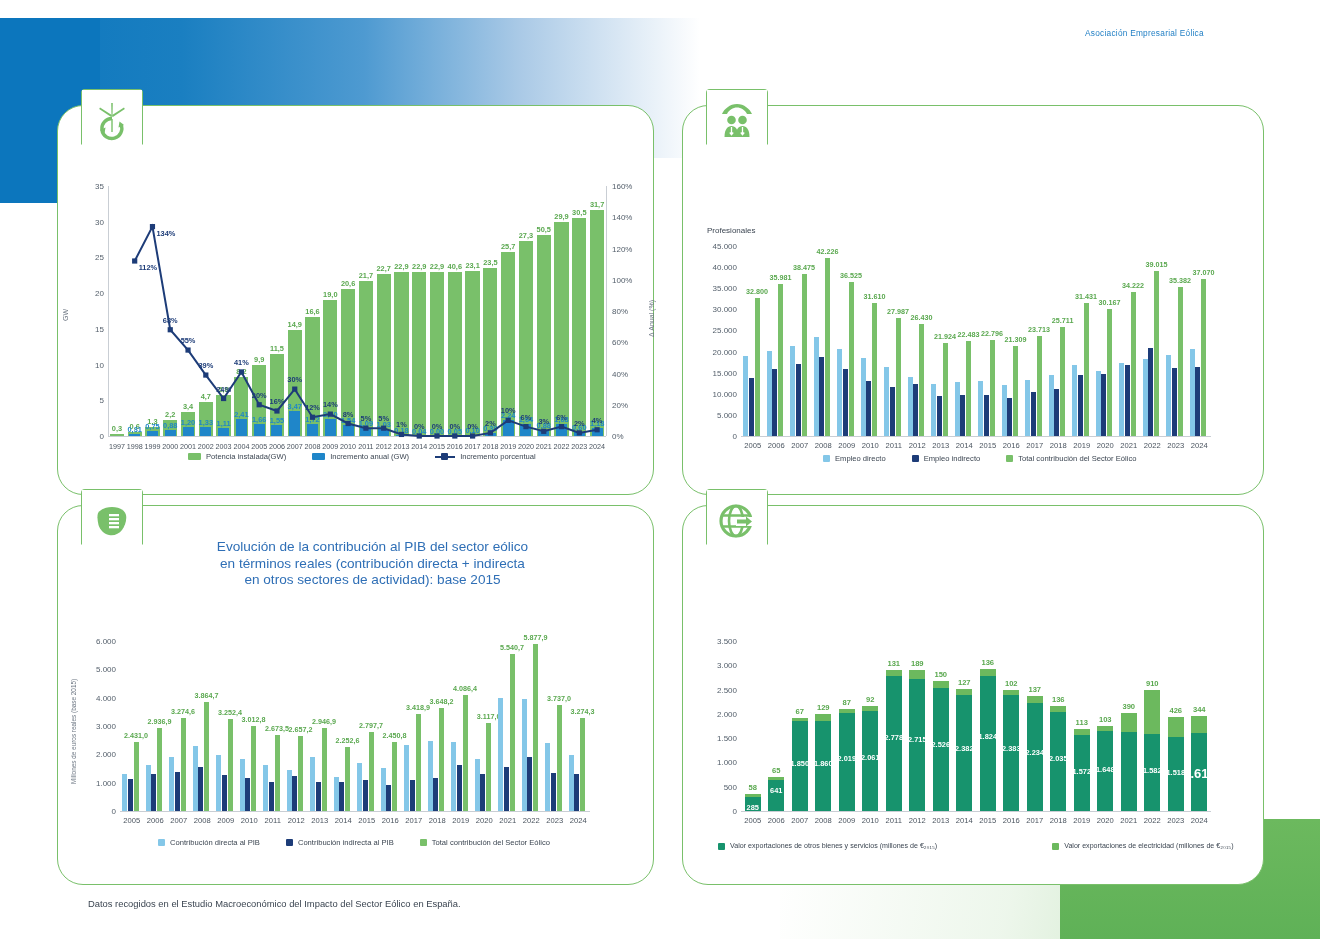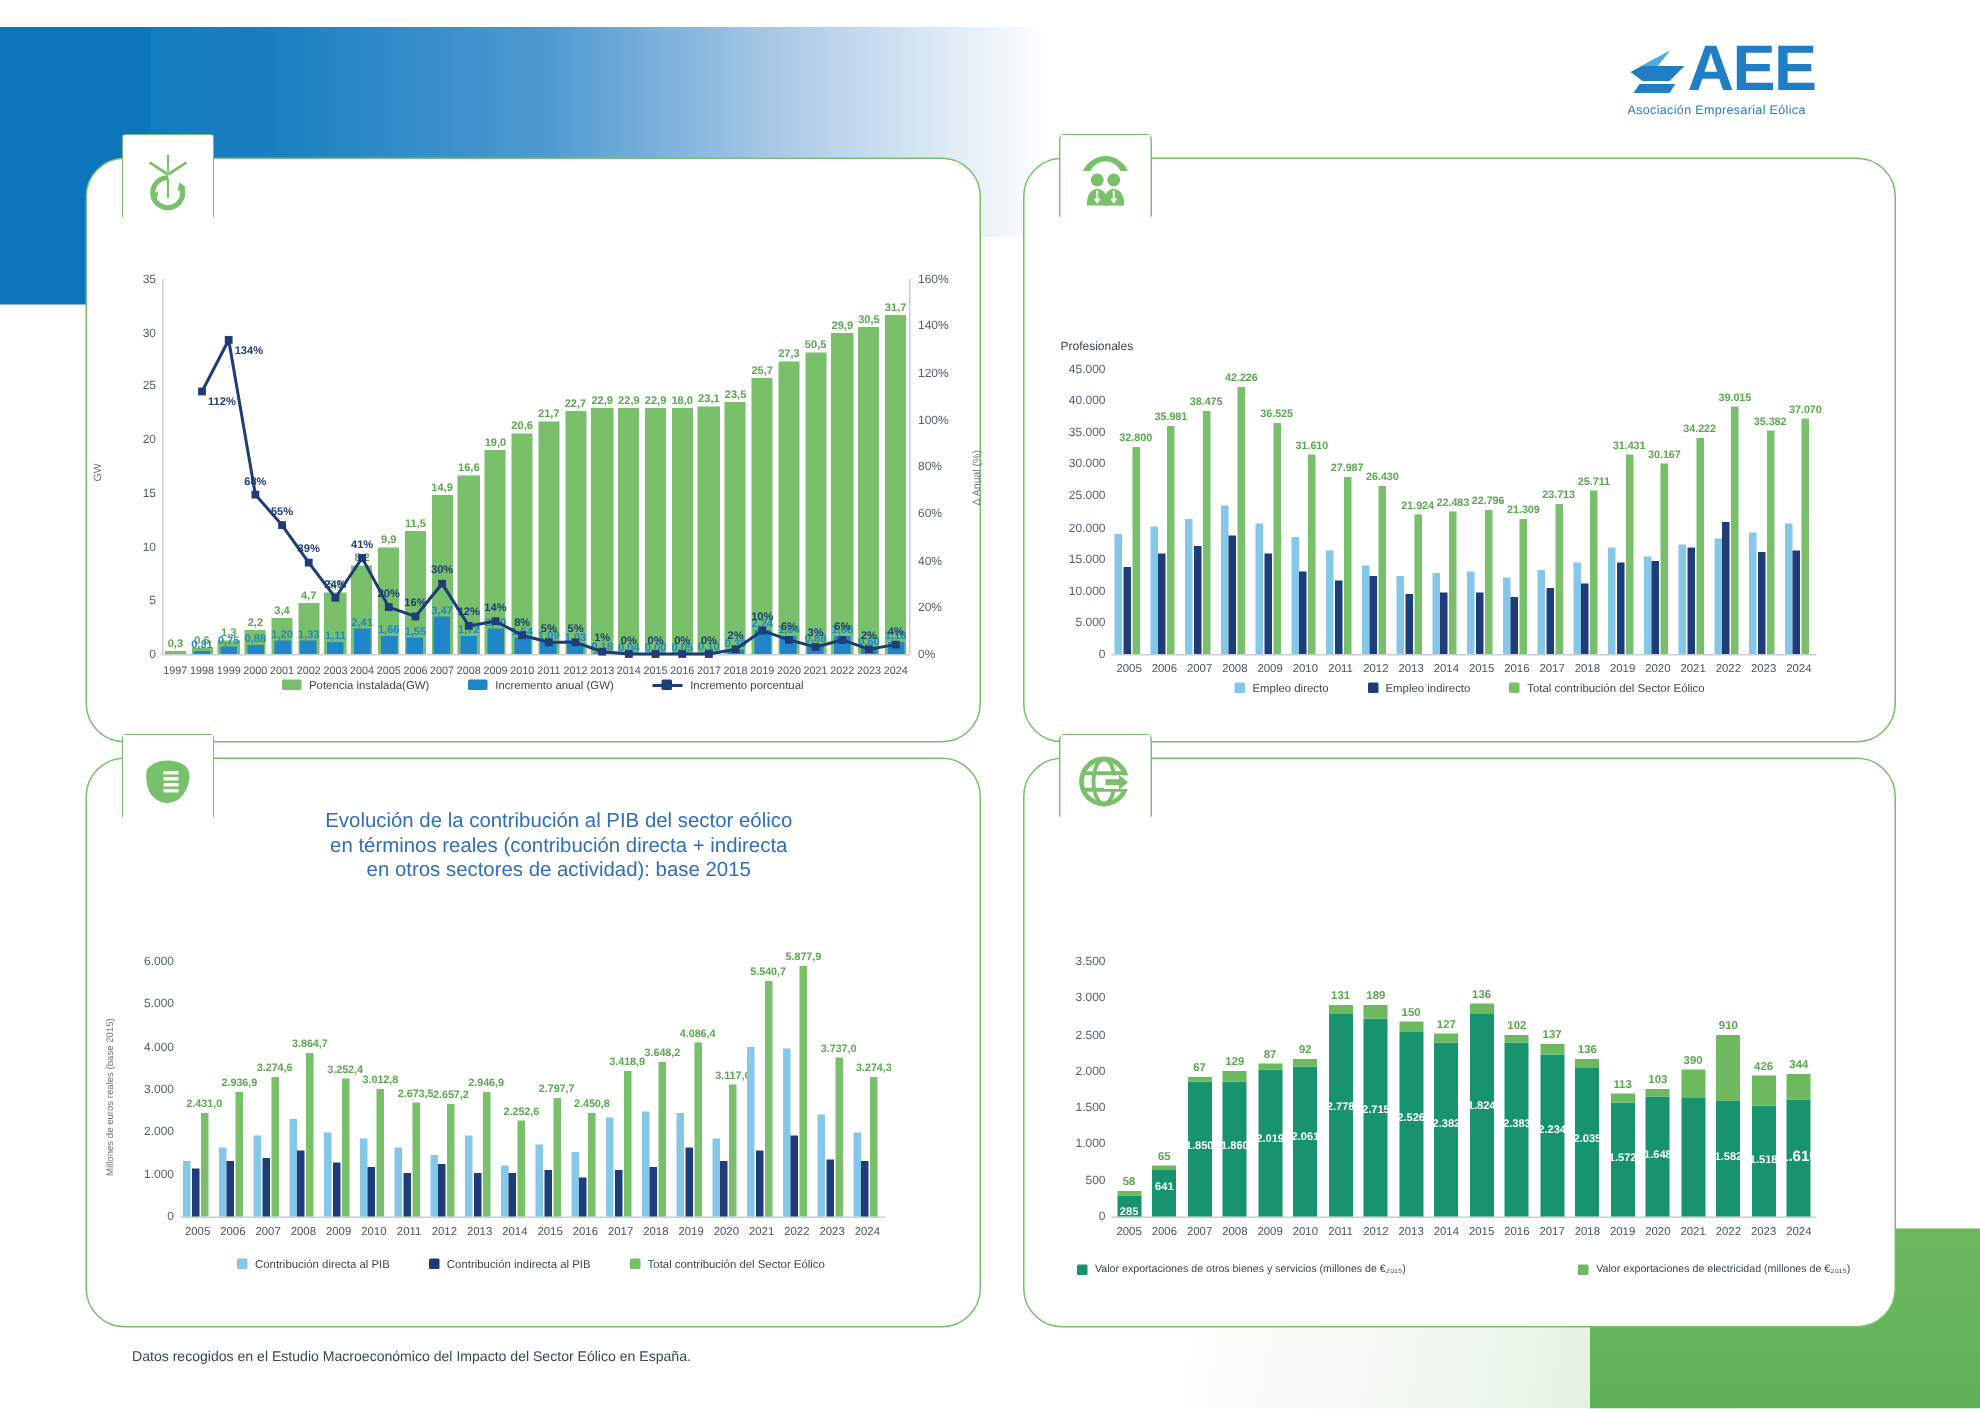--- a/index.html
+++ b/index.html
@@ -140,30 +140,20 @@
 </style>
 </head>
 <body>
 
 <div id="bg-blue-band"></div>
 <div id="bg-blue-left"></div>
 <div id="bg-green-soft"></div>
 <div id="bg-green-corner"></div>
 
 <div id="logo">
-  <div class="logo-row">
-    <span class="mark">
-      <svg viewBox="0 0 44 40" width="44" height="40" aria-hidden="true">
-        <path d="M4 22 L30 8 L22 18 L40 18 L30 28 L12 28 Z" fill="#1f7ec4"></path>
-        <path d="M4 22 L30 8 L22 18 L12 18 Z" fill="#52a9dd"></path>
-        <path d="M10 30 L34 30 L30 36 L6 36 Z" fill="#1f7ec4"></path>
-      </svg>
-    </span>
-    <span class="aee">AEE</span>
-  </div>
   <div class="sub">Asociación Empresarial Eólica</div>
 </div>
 
 <section class="panel" id="panel-1">
   <div class="badge">
     <div class="shield-fill"></div>
     <svg width="40" height="42" viewBox="0 0 40 42" aria-hidden="true">
       <g fill="#79c06a">
         <path d="M19.2 2 L20.8 2 L20.5 16 L19.5 16 Z"></path>
         <path d="M19.8 14 L8 6.5 L7.2 8 L19.2 16 Z"></path>
@@ -270,21 +260,21 @@
       <div class="vlabel" style="left: 277.464px; width: 32px; top: 239.714px; color: rgb(31, 134, 201);">0,18</div>
       <div class="bar" style="left: 304.136px; width: 14.2286px; height: 163.571px; background: rgb(121, 192, 106);"></div>
       <div class="vlabel" style="left: 295.25px; width: 32px; top: 76.4286px; color: rgb(90, 168, 79);">22,9</div>
       <div class="bar" style="left: 305.736px; width: 11.0271px; height: 1.2px; background: rgb(31, 134, 201);"></div>
       <div class="vlabel" style="left: 295.25px; width: 32px; top: 240.714px; color: rgb(31, 134, 201);">0,04</div>
       <div class="bar" style="left: 321.921px; width: 14.2286px; height: 163.571px; background: rgb(121, 192, 106);"></div>
       <div class="vlabel" style="left: 313.036px; width: 32px; top: 76.4286px; color: rgb(90, 168, 79);">22,9</div>
       <div class="bar" style="left: 323.522px; width: 11.0271px; height: 1.2px; background: rgb(31, 134, 201);"></div>
       <div class="vlabel" style="left: 313.036px; width: 32px; top: 241px; color: rgb(31, 134, 201);">0,00</div>
       <div class="bar" style="left: 339.707px; width: 14.2286px; height: 164.286px; background: rgb(121, 192, 106);"></div>
-      <div class="vlabel" style="left: 330.821px; width: 32px; top: 75.7143px; color: rgb(90, 168, 79);">18,0</div>
+      <div class="vlabel" style="left: 330.821px; width: 32px; top: 75.7143px; color: rgb(90, 168, 79);">40,6</div>
       <div class="bar" style="left: 341.308px; width: 11.0271px; height: 1.2px; background: rgb(31, 134, 201);"></div>
       <div class="vlabel" style="left: 330.821px; width: 32px; top: 240.643px; color: rgb(31, 134, 201);">0,05</div>
       <div class="bar" style="left: 357.493px; width: 14.2286px; height: 165px; background: rgb(121, 192, 106);"></div>
       <div class="vlabel" style="left: 348.607px; width: 32px; top: 75px; color: rgb(90, 168, 79);">23,1</div>
       <div class="bar" style="left: 359.094px; width: 11.0271px; height: 1.2px; background: rgb(31, 134, 201);"></div>
       <div class="vlabel" style="left: 348.607px; width: 32px; top: 240.286px; color: rgb(31, 134, 201);">0,10</div>
       <div class="bar" style="left: 375.279px; width: 14.2286px; height: 167.857px; background: rgb(121, 192, 106);"></div>
       <div class="vlabel" style="left: 366.393px; width: 32px; top: 72.1429px; color: rgb(90, 168, 79);">23,5</div>
       <div class="bar" style="left: 376.879px; width: 11.0271px; height: 2.78571px; background: rgb(31, 134, 201);"></div>
       <div class="vlabel" style="left: 366.393px; width: 32px; top: 238.214px; color: rgb(31, 134, 201);">0,39</div>
@@ -811,21 +801,21 @@
       <div class="vlabel" style="left: 395.25px; width: 32px; top: 125.433px; color: rgb(255, 255, 255); font-size: 7.4px;">1.582</div>
       <div class="vlabel" style="left: 396.25px; width: 30px; top: 37.96px; color: rgb(90, 168, 79); font-size: 7.6px;">910</div>
       <div class="xtick" style="left: 399.5px; width: 23.5px; bottom: -14px; font-size: 7.6px;">2022</div>
       <div class="bar" style="left: 426.525px; width: 16.45px; height: 73.7314px; background: rgb(23, 147, 109);"></div>
       <div class="bar" style="left: 426.525px; width: 16.45px; height: 20.6914px; bottom: 73.7314px; background: rgb(108, 185, 94);"></div>
       <div class="vlabel" style="left: 418.75px; width: 32px; top: 127.236px; color: rgb(255, 255, 255); font-size: 7.4px;">1.518</div>
       <div class="vlabel" style="left: 419.75px; width: 30px; top: 64.5771px; color: rgb(90, 168, 79); font-size: 7.6px;">426</div>
       <div class="xtick" style="left: 423px; width: 23.5px; bottom: -14px; font-size: 7.6px;">2023</div>
       <div class="bar" style="left: 450.025px; width: 16.45px; height: 78.2px; background: rgb(23, 147, 109);"></div>
       <div class="bar" style="left: 450.025px; width: 16.45px; height: 16.7086px; bottom: 78.2px; background: rgb(108, 185, 94);"></div>
-      <div class="vlabel" style="left: 442.25px; width: 32px; top: 124.644px; color: rgb(255, 255, 255); font-size: 10px;">1.610</div>
+      <div class="vlabel" style="left: 442.25px; width: 32px; top: 124.644px; color: rgb(255, 255, 255); font-size: 13px;">1.610</div>
       <div class="vlabel" style="left: 443.25px; width: 30px; top: 64.0914px; color: rgb(90, 168, 79); font-size: 7.6px;">344</div>
       <div class="xtick" style="left: 446.5px; width: 23.5px; bottom: -14px; font-size: 7.6px;">2024</div>
     </div>
   <div class="legend" id="legend4" style="left:35px; top:336px; font-size:7.1px;">
       <div class="item" style="margin-right: 115px;">
         <span class="swatch sq" style="background: rgb(23, 147, 109);"></span>
         <span>Valor exportaciones de otros bienes y servicios (millones de €₂₀₁₅)</span>
       </div>
       <div class="item">
         <span class="swatch sq" style="background: rgb(108, 185, 94);"></span>

